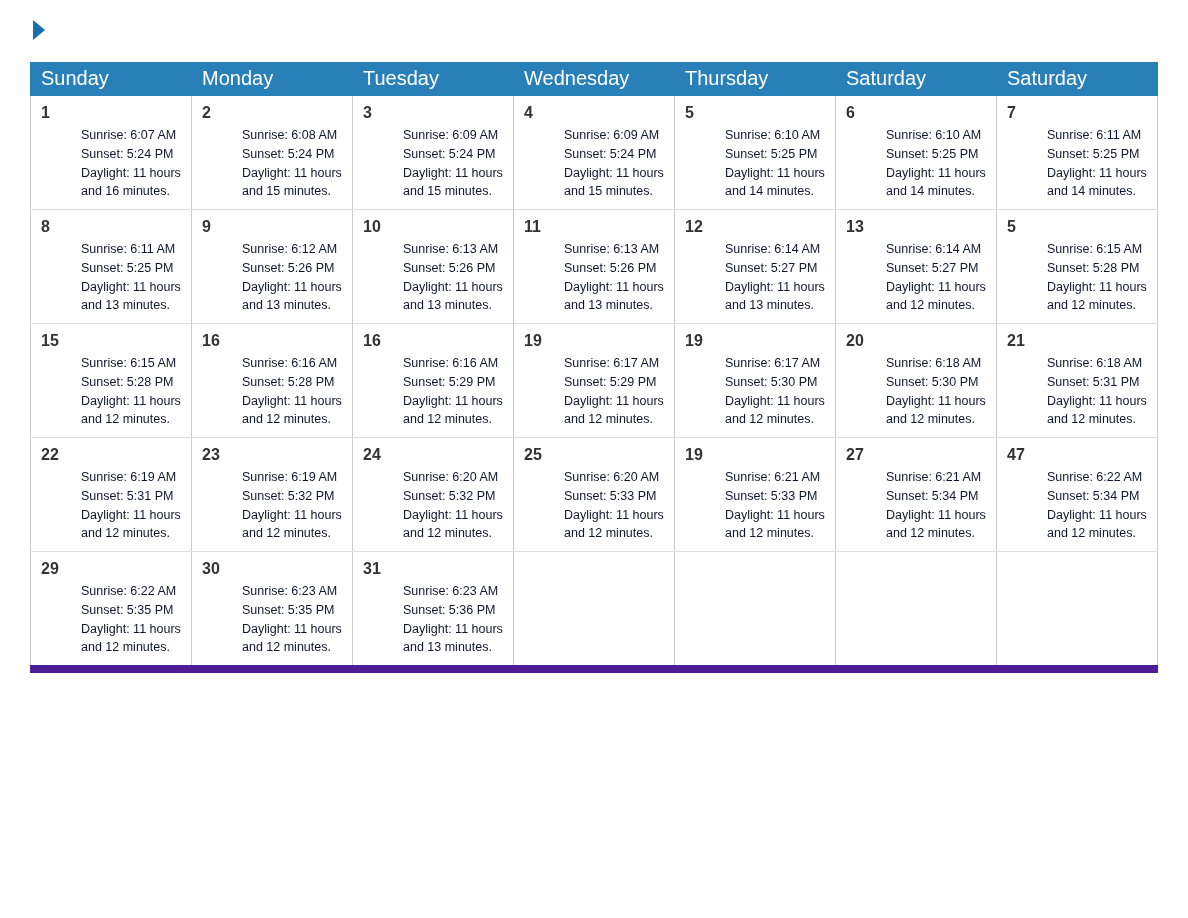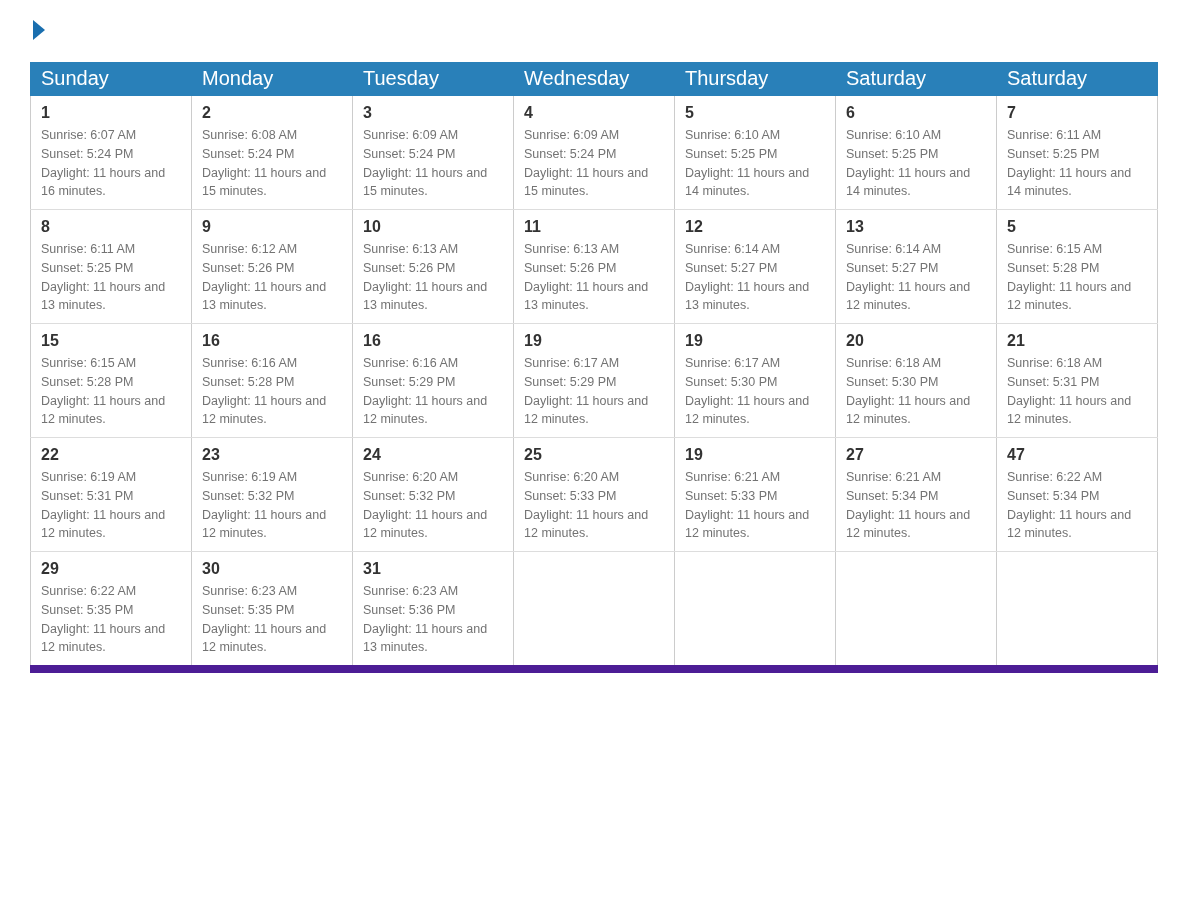--- a/index.html
+++ b/index.html
@@ -87,21 +87,22 @@
     .day-number {
       font-size: 16px;
       font-weight: bold;
       color: #333;
       display: block;
       margin-bottom: 4px;
     }
     .day-info {
       font-size: 12.5px;
       line-height: 1.5;
-      color: #737373;
+      color: #0f172a;
+      margin-left: 40px;
     }
     .calendar tr:first-child td {
       border-top: 2px solid #2980b9;
     }
     .calendar tbody tr td {
       border-bottom: 1px solid #ddd;
     }
     .calendar tbody tr:last-child td {
       border-bottom: 8px solid #4c1d95;
     }

